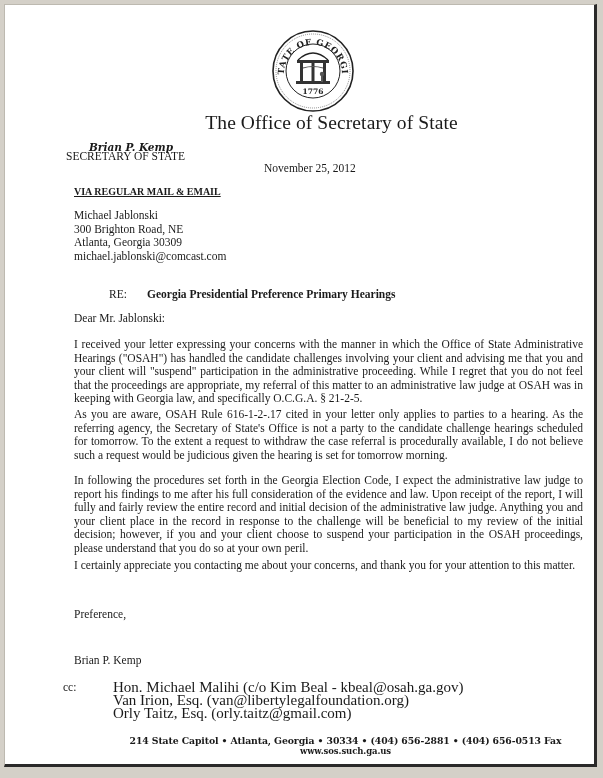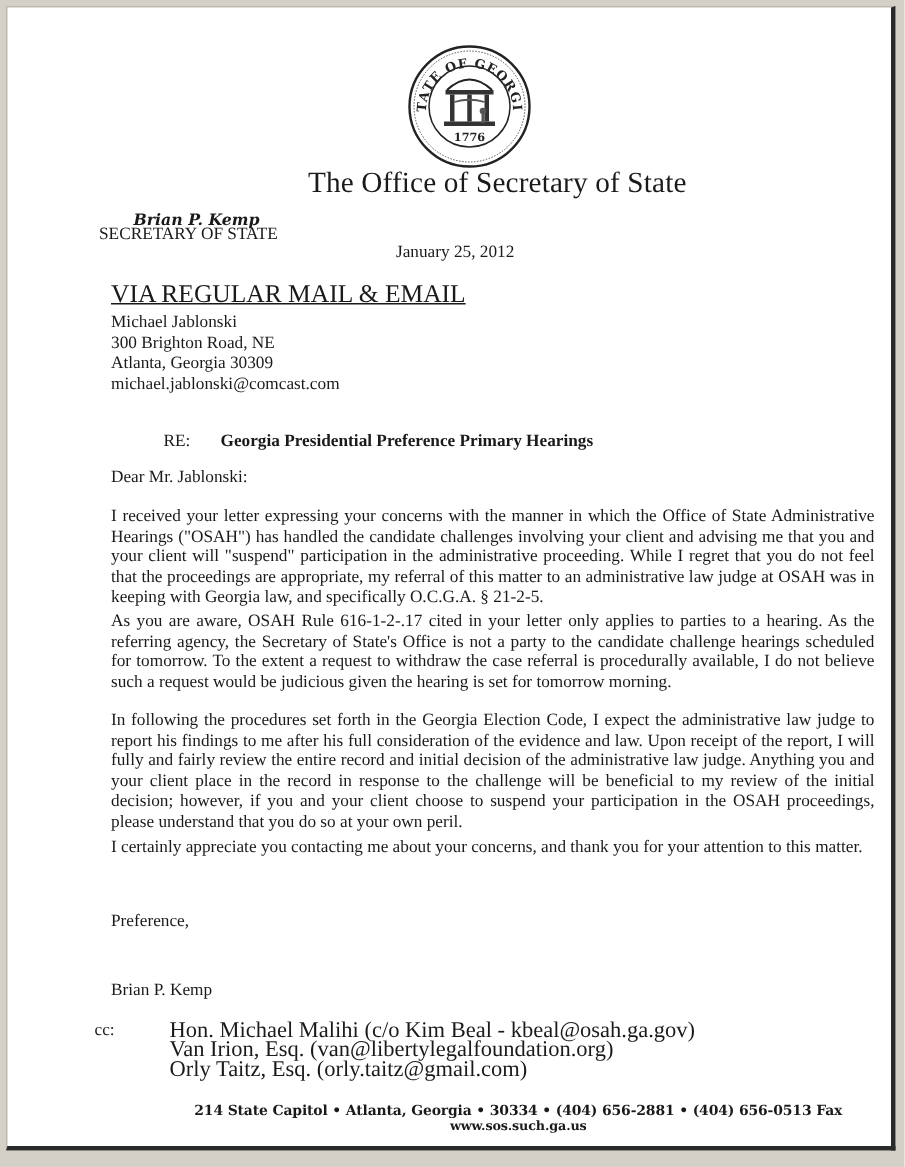--- a/index.html
+++ b/index.html
@@ -59,22 +59,22 @@
       font-size: 11.5px;
     }
     .date {
       left: 259px;
       top: 157px;
       font-size: 11.5px;
     }
     .via {
       left: 69px;
       top: 181px;
-      font-size: 17px;
-      font-weight: normal;
+      font-size: 10px;
+      font-weight: bold;
       text-decoration: underline;
     }
     .addr {
       left: 69px;
       top: 204px;
       font-size: 11.5px;
       line-height: 13.5px;
     }
     .re-label {
       left: 104px;
@@ -165,21 +165,21 @@
     <circle cx="50" cy="44" r="2.2" fill="#555"></circle>
     <rect x="49" y="46" width="2" height="6" fill="#555"></rect>
     <text x="41" y="64" font-family="DejaVu Serif, serif" font-size="7.5" font-weight="bold" fill="#222" text-anchor="middle">1776</text>
   </svg>
 
   <div class="abs office-title">The Office of Secretary of State</div>
 
   <div class="abs signer-name">Brian P. Kemp</div>
   <div class="abs signer-title">SECRETARY OF STATE</div>
 
-  <div class="abs date">January 25, 2012</div>
+  <div class="abs date">November 25, 2012</div>
 
   <div class="abs via">VIA REGULAR MAIL &amp; EMAIL</div>
 
   <div class="abs addr">
     <div>Michael Jablonski</div>
     <div>300 Brighton Road, NE</div>
     <div>Atlanta, Georgia 30309</div>
     <div>michael.jablonski@comcast.com</div>
   </div>
 

